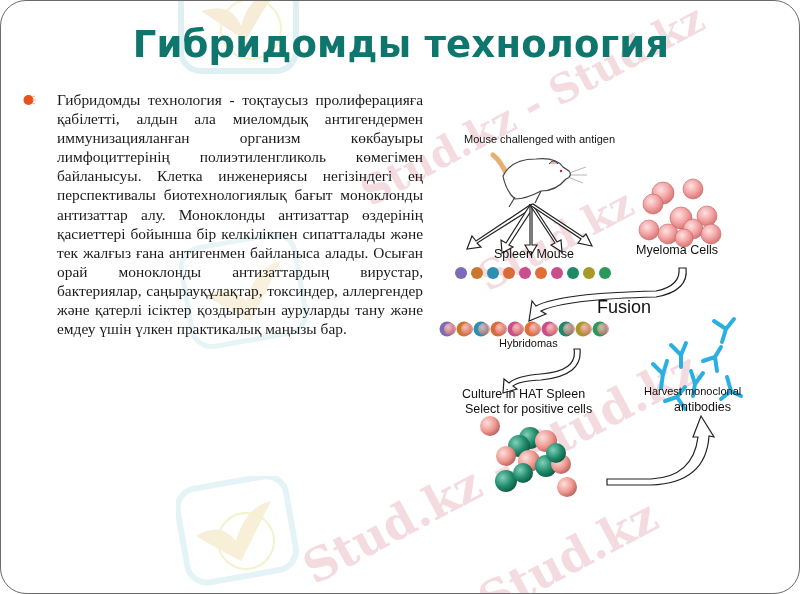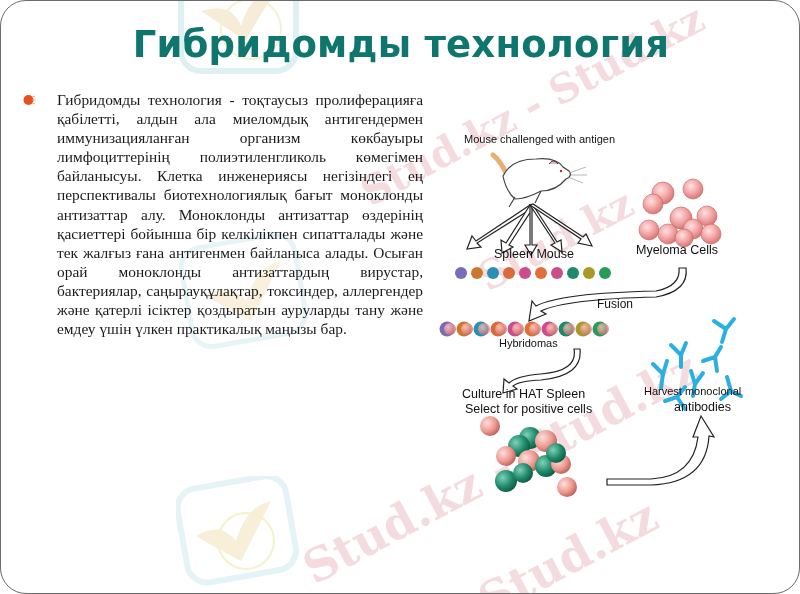--- a/index.html
+++ b/index.html
@@ -213,21 +213,21 @@
         <circle cx="75" cy="360" r="11" fill="url(#gGreen)"></circle>
         <circle cx="92" cy="352" r="10" fill="url(#gGreen)"></circle>
         <circle cx="136" cy="366" r="10" fill="url(#gPinkCult)"></circle>
       </g>
 
       <path d="M176 364 L220 364 Q275 362 278 315 L283 316 L270 295 L262 316 L267 316 Q262 356 220 358 L176 358Z" fill="#fff" stroke="#222" stroke-width="1.2"></path>
     </svg>
 
     <div class="dlabel" style="left:63px; top:126px; font-size:12.5px;">Spleen Mouse</div>
     <div class="dlabel" style="left:205px; top:122px; font-size:12.5px;">Myeloma Cells</div>
-    <div class="dlabel" style="left:166px; top:176px; font-size:12px;">Fusion</div>
+    <div class="dlabel" style="left:166px; top:176px; font-size:18px;">Fusion</div>
     <div class="dlabel" style="left:68px; top:216px; font-size:11px;">Hybridomas</div>
     <div class="dlabel" style="left:31px; top:266px; font-size:12.5px;">Culture in HAT Spleen</div>
     <div class="dlabel" style="left:34px; top:281px; font-size:12.5px;">Select for positive cells</div>
     <div class="dlabel" style="left:213px; top:264px; font-size:11px;">Harvest monoclonal</div>
     <div class="dlabel" style="left:243px; top:279px; font-size:12.5px;">antibodies</div>
   </div>
 
 </div>
 
 </body></html>

